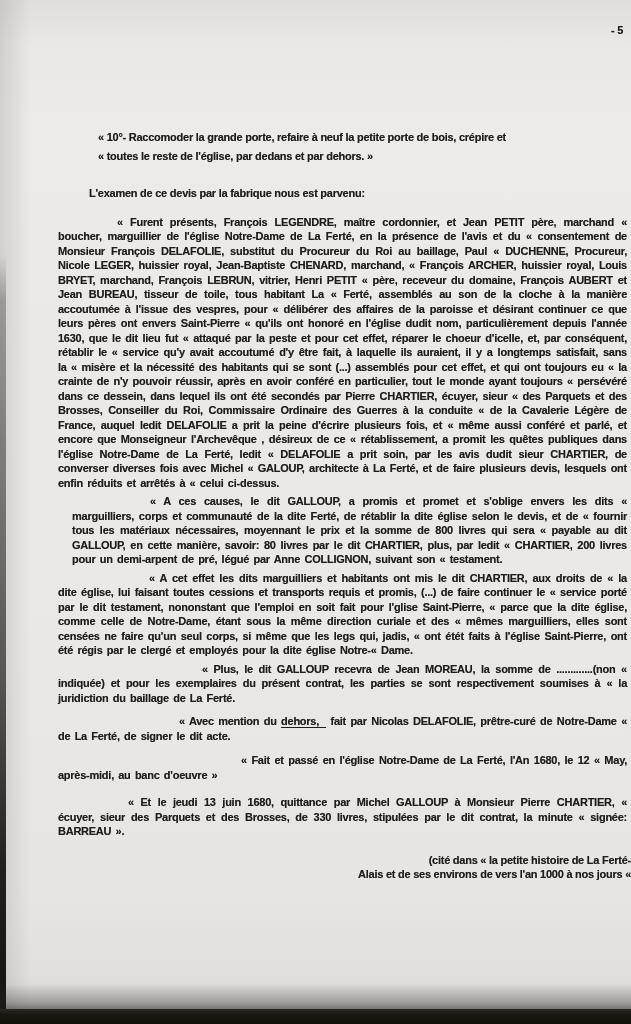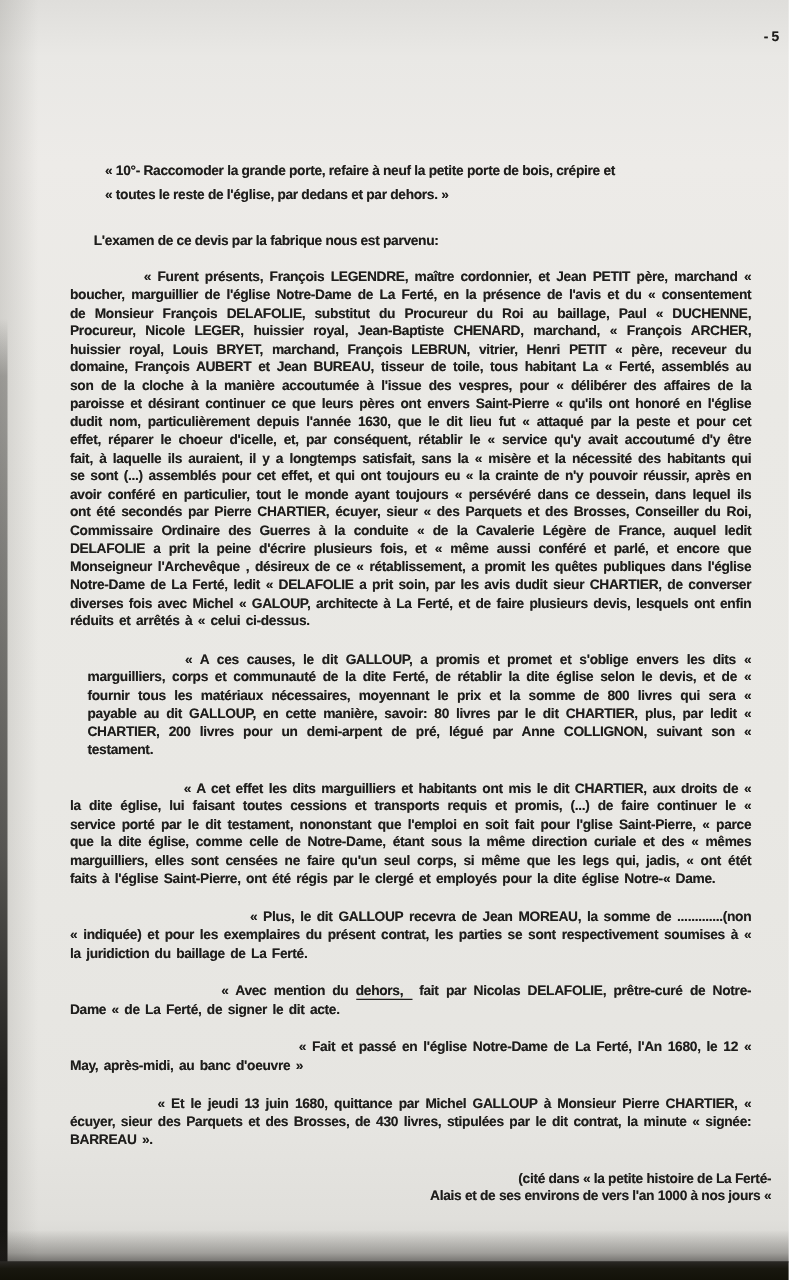--- a/index.html
+++ b/index.html
@@ -35,35 +35,35 @@
   .bottom-edge {
     position: absolute; left: 0; right: 0; bottom: 0; height: 15px;
     background: linear-gradient(180deg, #2a2825 0%, #18170f 40%, #131209 100%);
   }
   .page-number {
     position: absolute; top: 23px; left: 611px; width: 40px;
     font-size: 13px; font-weight: bold; color: #6e6d69; letter-spacing: 1px;
     white-space: nowrap;
   }
   .doc-column {
-    position: absolute; left: 40px; top: 128px; width: 577px;
+    position: absolute; left: 54px; top: 128px; width: 577px;
   }
   .typed {
     font-size: 11px;
     font-weight: bold;
     letter-spacing: -0.25px;
     line-height: 14.5px;
     color: #1e1d1b;
     text-shadow: 0 0 0.4px rgba(30,29,27,0.55);
   }
   .opening-quote { padding-left: 44px; line-height: 18.5px; }
   .intro-line { margin-top: 21px; padding-left: 35px; }
   .paragraphs { margin-top: 14px; }
   .paragraphs p.para {
-    margin: 16px;
+    margin: 4px;
     text-align: justify;
     word-spacing: 1.5px;
   }
   .paragraphs p.para span.u {
     text-decoration: none;
     border-bottom: 1.2px solid #1e1d1b;
     padding-right: 7px;
   }
   .citation-block {
     margin-top: 14px;
@@ -84,21 +84,21 @@
       <div>« toutes le reste de l'église, par dedans et par dehors. »</div>
     </div>
   <div class="intro-line typed" style="color: rgb(30, 29, 27);">L'examen de ce devis par la fabrique nous est parvenu:</div>
   <div class="paragraphs typed" style="color: rgb(30, 29, 27);">
       <p class="para" style="text-indent: 59px; padding-left: 0px; margin-top: 0px;">« Furent présents, François LEGENDRE, maître cordonnier, et Jean PETIT père, marchand « boucher, marguillier de l'église Notre-Dame de La Ferté, en la présence de l'avis et du « consentement de Monsieur François DELAFOLIE, substitut du Procureur du Roi au baillage, Paul « DUCHENNE, Procureur, Nicole LEGER, huissier royal, Jean-Baptiste CHENARD, marchand, « François ARCHER, huissier royal, Louis BRYET, marchand, François LEBRUN, vitrier, Henri PETIT « père, receveur du domaine, François AUBERT et Jean BUREAU, tisseur de toile, tous habitant La « Ferté, assemblés au son de la cloche à la manière accoutumée à l'issue des vespres, pour « délibérer des affaires de la paroisse et désirant continuer ce que leurs pères ont envers Saint-Pierre « qu'ils ont honoré en l'église dudit nom, particulièrement depuis l'année 1630, que le dit lieu fut « attaqué par la peste et pour cet effet, réparer le choeur d'icelle, et, par conséquent, rétablir le « service qu'y avait accoutumé d'y être fait, à laquelle ils auraient, il y a longtemps satisfait, sans la « misère et la nécessité des habitants qui se sont (...) assemblés pour cet effet, et qui ont toujours eu « la crainte de n'y pouvoir réussir, après en avoir conféré en particulier, tout le monde ayant toujours « persévéré dans ce dessein, dans lequel ils ont été secondés par Pierre CHARTIER, écuyer, sieur « des Parquets et des Brosses, Conseiller du Roi, Commissaire Ordinaire des Guerres à la conduite « de la Cavalerie Légère de France, auquel ledit DELAFOLIE a prit la peine d'écrire plusieurs fois, et « même aussi conféré et parlé, et encore que Monseigneur l'Archevêque , désireux de ce « rétablissement, a promit les quêtes publiques dans l'église Notre-Dame de La Ferté, ledit « DELAFOLIE a prit soin, par les avis dudit sieur CHARTIER, de converser diverses fois avec Michel « GALOUP, architecte à La Ferté, et de faire plusieurs devis, lesquels ont enfin réduits et arrêtés à « celui ci-dessus.</p>
       <p class="para" style="text-indent: 78px; padding-left: 14px; margin-top: 0px;">« A ces causes, le dit GALLOUP, a promis et promet et s'oblige envers les dits « marguilliers, corps et communauté de la dite Ferté, de rétablir la dite église selon le devis, et de « fournir tous les matériaux nécessaires, moyennant le prix et la somme de 800 livres qui sera « payable au dit GALLOUP, en cette manière, savoir: 80 livres par le dit CHARTIER, plus, par ledit « CHARTIER, 200 livres pour un demi-arpent de pré, légué par Anne COLLIGNON, suivant son « testament.</p>
       <p class="para" style="text-indent: 91px; padding-left: 0px; margin-top: 0px;">« A cet effet les dits marguilliers et habitants ont mis le dit CHARTIER, aux droits de « la dite église, lui faisant toutes cessions et transports requis et promis, (...) de faire continuer le « service porté par le dit testament, nononstant que l'emploi en soit fait pour l'glise Saint-Pierre, « parce que la dite église, comme celle de Notre-Dame, étant sous la même direction curiale et des « mêmes marguilliers, elles sont censées ne faire qu'un seul corps, si même que les legs qui, jadis, « ont étét faits à l'église Saint-Pierre, ont été régis par le clergé et employés pour la dite église Notre-« Dame.</p>
       <p class="para" style="text-indent: 144px; padding-left: 0px; margin-top: 0px;">« Plus, le dit GALLOUP recevra de Jean MOREAU, la somme de .............(non « indiquée) et pour les exemplaires du présent contrat, les parties se sont respectivement soumises à « la juridiction du baillage de La Ferté.</p>
       <p class="para" style="text-indent: 121px; padding-left: 0px; margin-top: 9px;">« Avec mention du <span class="u">dehors,</span> fait par Nicolas DELAFOLIE, prêtre-curé de Notre-Dame « de La Ferté, de signer le dit acte.</p>
       <p class="para" style="text-indent: 183px; padding-left: 0px; margin-top: 10px;">« Fait et passé en l'église Notre-Dame de La Ferté, l'An 1680, le 12 « May,  après-midi, au banc d'oeuvre »</p>
-      <p class="para" style="text-indent: 70px; padding-left: 0px; margin-top: 13px;">« Et le jeudi 13 juin 1680, quittance par Michel GALLOUP à Monsieur Pierre CHARTIER, « écuyer, sieur des Parquets et des Brosses, de 430 livres, stipulées par le dit contrat, la  minute « signée: BARREAU ».</p>
+      <p class="para" style="text-indent: 70px; padding-left: 0px; margin-top: 13px;">« Et le jeudi 13 juin 1680, quittance par Michel GALLOUP à Monsieur Pierre CHARTIER, « écuyer, sieur des Parquets et des Brosses, de 330 livres, stipulées par le dit contrat, la  minute « signée: BARREAU ».</p>
     </div>
   <div class="citation-block typed" style="color: rgb(30, 29, 27);">
       <div>(cité dans « la petite histoire de La Ferté-</div>
       <div>Alais et de ses environs de vers l'an 1000 à nos jours «</div>
     </div>
 </div>
 
 <div class="binding-bar"></div>
 <div class="bottom-shadow"></div>
 <div class="bottom-edge"></div>

